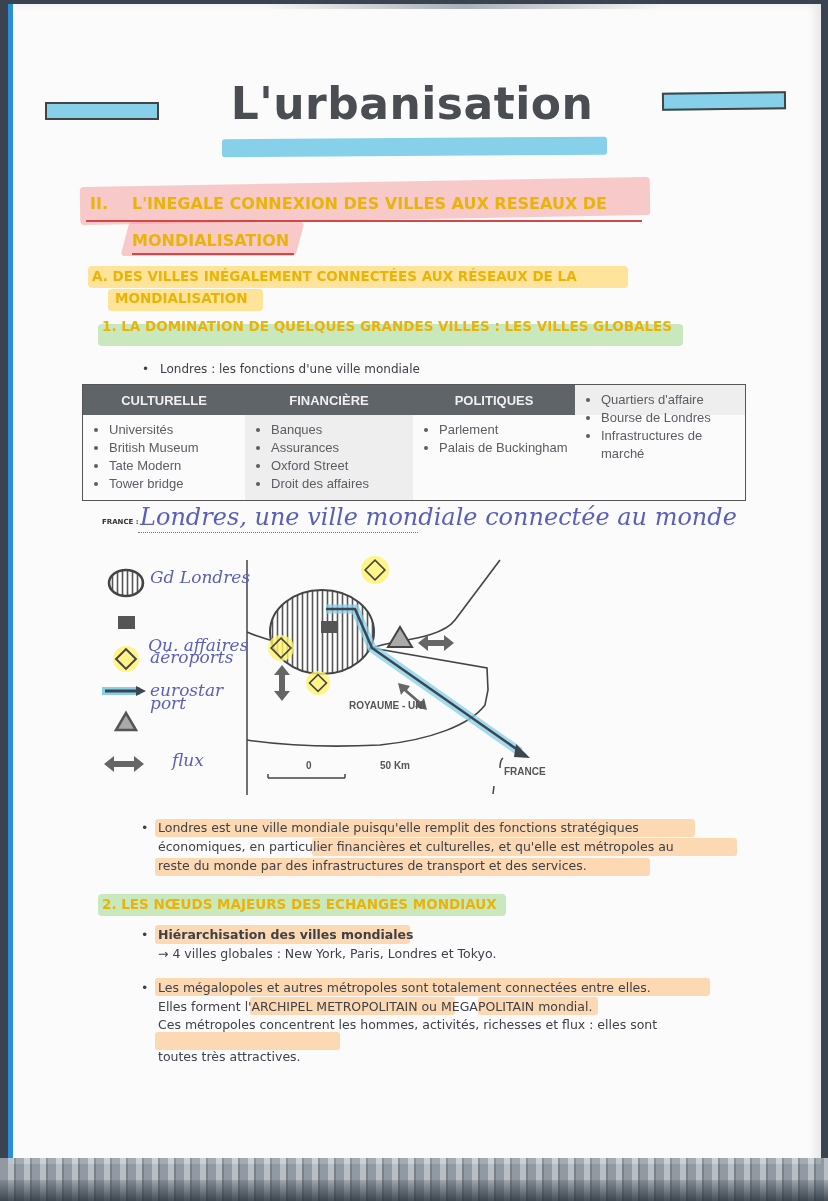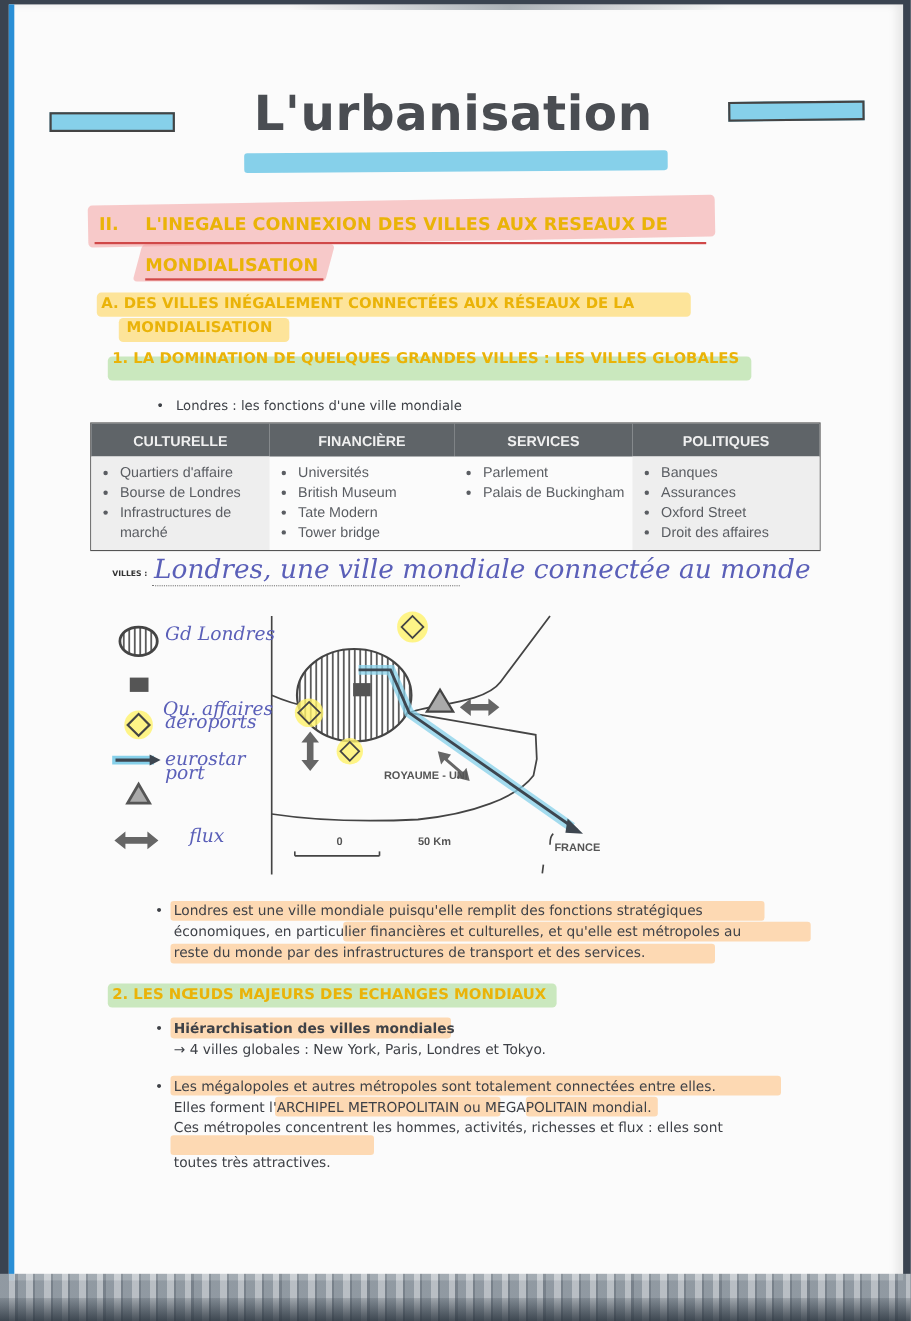--- a/index.html
+++ b/index.html
@@ -105,54 +105,53 @@
 <div class="h2" style="left:115px; top:290px; font-size:13.5px;">MONDIALISATION</div>
 
 <div class="green-hl" style="left:98px; top:324px; width:585px; height:22px;"></div>
 <div class="h2" style="left:102px; top:318px; font-size:13.5px;">1.  LA DOMINATION DE QUELQUES GRANDES VILLES : LES VILLES GLOBALES</div>
 <div class="txt" style="left:142px; top:362px; font-size:12px;">•</div>
 <div class="txt" style="left:160px; top:362px; font-size:12px;">Londres : les fonctions d'une ville mondiale</div>
 
 <div class="tbl">
   <div class="th">CULTURELLE</div>
   <div class="th">FINANCIÈRE</div>
-  <div class="th">SERVICES</div>
   <div class="th">POLITIQUES</div>
   <div class="td alt">
     <ul>
       <li>Quartiers d'affaire</li>
       <li>Bourse de Londres</li>
       <li>Infrastructures de marché</li>
     </ul>
   </div>
   <div class="td">
     <ul>
       <li>Universités</li>
       <li>British Museum</li>
       <li>Tate Modern</li>
       <li>Tower bridge</li>
     </ul>
   </div>
-  <div class="td">
-    <ul>
-      <li>Parlement</li>
-      <li>Palais de Buckingham</li>
-    </ul>
-  </div>
   <div class="td alt">
     <ul>
       <li>Banques</li>
       <li>Assurances</li>
       <li>Oxford Street</li>
       <li>Droit des affaires</li>
     </ul>
   </div>
+  <div class="td">
+    <ul>
+      <li>Parlement</li>
+      <li>Palais de Buckingham</li>
+    </ul>
+  </div>
 </div>
 
-<div class="titre-label">VILLES :</div>
+<div class="titre-label">FRANCE :</div>
 <div class="dotline" style="left:138px; top:532px; width:280px;"></div>
 <div class="hand" style="left:140px; top:503px; font-size:24px;">Londres, une ville mondiale connectée au monde</div>
 
 <svg style="position:absolute; left:0; top:0;" width="828" height="1201">
   <defs>
     <pattern id="hatch" width="5" height="5" patternUnits="userSpaceOnUse">
       <rect width="5" height="5" fill="#fff"></rect>
       <line x1="2.5" y1="0" x2="2.5" y2="5" stroke="#555" stroke-width="1.6"></line>
     </pattern>
   </defs>

